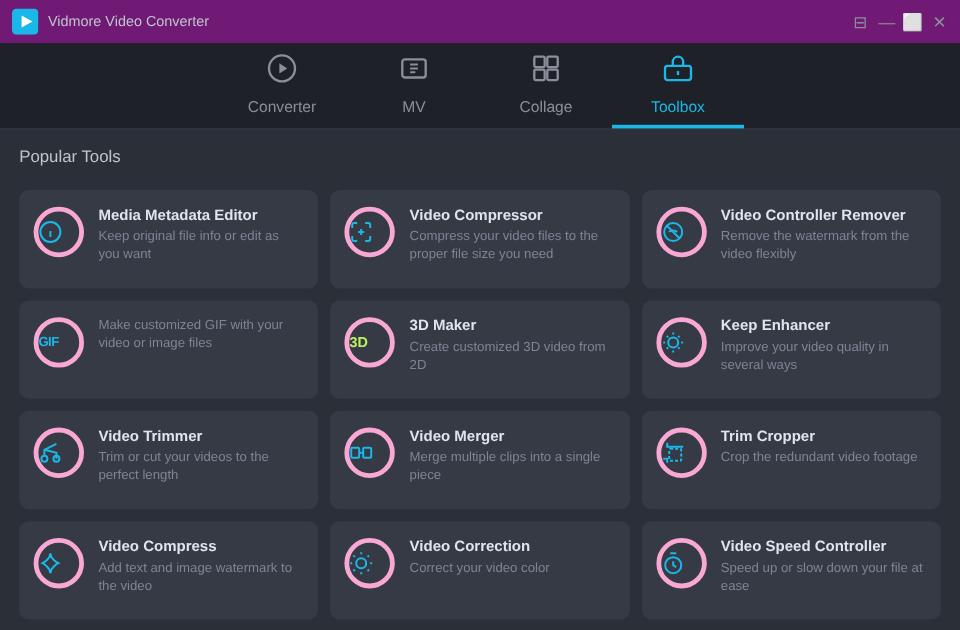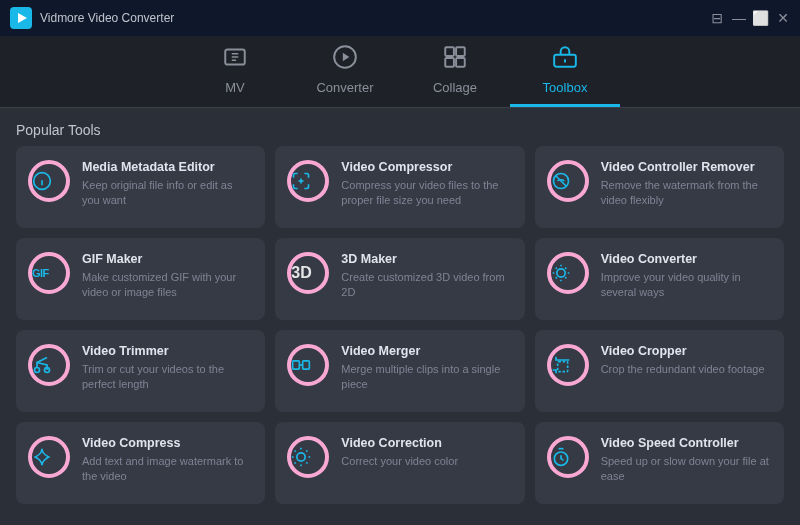--- a/index.html
+++ b/index.html
@@ -7,21 +7,21 @@
       width: 800px;
       height: 525px;
       background: #2b2f38;
       font-family: 'Segoe UI', Arial, sans-serif;
       color: #fff;
       overflow: hidden;
     }
     
     #titlebar {
       height: 36px;
-      background: #0f172a;
+      background: #701a75;
       display: flex;
       justify-content: space-between;
       padding: 0 10px;
       -webkit-user-select: none;
     }
     #titlebar-left {
       display: flex;
       align-items: center;
       gap: 8px;
     }
@@ -83,21 +83,21 @@
     
     #main {
       padding: 14px 16px 10px 16px;
       height: calc(525px - 36px - 72px);
       overflow-y: auto;
     }
     #section-title {
       font-size: 14px;
       color: #c0c4cc;
       font-weight: 500;
-      margin-bottom: 8px;
+      margin-bottom: 20px;
     }
     #tools-grid {
       display: grid;
       grid-template-columns: repeat(3, 1fr);
       gap: 10px;
     }
     .tool-card {
       background: #353a45;
       border-radius: 8px;
       padding: 14px 14px 14px 12px;
@@ -154,31 +154,31 @@
     <span class="title-btn">—</span>
     <span class="title-btn">⬜</span>
     <span class="title-btn">✕</span>
   </div>
 </div>
 
 <div id="navbar">
 
 <div class="nav-tab">
     <span class="nav-tab-icon"><svg viewBox="0 0 24 24" width="26" height="26" fill="none" stroke="currentColor" stroke-width="1.8">
+          <circle cx="12" cy="12" r="10"></circle>
+          <polygon points="10,8 16,12 10,16" fill="currentColor" stroke="none"></polygon>
+        </svg></span>
+    <span>Converter</span>
+  </div>
+    <div class="nav-tab">
+    <span class="nav-tab-icon"><svg viewBox="0 0 24 24" width="26" height="26" fill="none" stroke="currentColor" stroke-width="1.8">
           <rect x="3" y="5" width="18" height="14" rx="2"></rect>
           <path d="M9 9h6M9 12h6M9 15h4" stroke="currentColor" stroke-width="1.5"></path>
         </svg></span>
     <span>MV</span>
-  </div>
-    <div class="nav-tab">
-    <span class="nav-tab-icon"><svg viewBox="0 0 24 24" width="26" height="26" fill="none" stroke="currentColor" stroke-width="1.8">
-          <circle cx="12" cy="12" r="10"></circle>
-          <polygon points="10,8 16,12 10,16" fill="currentColor" stroke="none"></polygon>
-        </svg></span>
-    <span>Converter</span>
   </div>
     <div class="nav-tab">
     <span class="nav-tab-icon"><svg viewBox="0 0 24 24" width="26" height="26" fill="none" stroke="currentColor" stroke-width="1.8">
           <rect x="3" y="3" width="8" height="8" rx="1"></rect>
           <rect x="13" y="3" width="8" height="8" rx="1"></rect>
           <rect x="3" y="13" width="8" height="8" rx="1"></rect>
           <rect x="13" y="13" width="8" height="8" rx="1"></rect>
         </svg></span>
     <span>Collage</span>
   </div>
@@ -236,42 +236,41 @@
         <div class="tool-text">
           <div class="tool-name">Video Controller Remover</div>
           <div class="tool-desc">Remove the watermark from the video flexibly</div>
         </div>
       </div>
       <div class="tool-card">
         <div class="tool-icon-wrap">
           <span style="font-size:11px;font-weight:bold;color:#1ab8e8;letter-spacing:-0.5px;">GIF</span>
         </div>
         <div class="tool-text">
-          <div class="tool-name">GIF Maker</div>
           <div class="tool-desc">Make customized GIF with your video or image files</div>
         </div>
       </div>
       <div class="tool-card">
         <div class="tool-icon-wrap">
-          <span style="font-size:16px;font-weight:bold;color:#e5e5e5;">3D</span>
+          <span style="font-size:12px;font-weight:bold;color:#bef264;">3D</span>
         </div>
         <div class="tool-text">
           <div class="tool-name">3D Maker</div>
           <div class="tool-desc">Create customized 3D video from 2D</div>
         </div>
       </div>
       <div class="tool-card">
         <div class="tool-icon-wrap">
           <svg viewBox="0 0 24 24" width="20" height="20" fill="none" stroke="#1ab8e8" stroke-width="2">
             <circle cx="12" cy="12" r="5"></circle>
             <path d="M2 12h2M20 12h2M12 2v2M12 20v2M5.6 5.6l1.4 1.4M17 17l1.4 1.4M5.6 18.4l1.4-1.4M17 7l1.4-1.4"></path>
           </svg>
         </div>
         <div class="tool-text">
-          <div class="tool-name">Video Converter</div>
+          <div class="tool-name">Keep Enhancer</div>
           <div class="tool-desc">Improve your video quality in several ways</div>
         </div>
       </div>
       <div class="tool-card">
         <div class="tool-icon-wrap">
           <svg viewBox="0 0 24 24" width="20" height="20" fill="none" stroke="#1ab8e8" stroke-width="2">
             <circle cx="6" cy="18" r="3"></circle>
             <circle cx="18" cy="18" r="3"></circle>
             <path d="M6 15V9l12-6"></path>
             <path d="M6 9l12 3v6"></path>
@@ -297,21 +296,21 @@
       </div>
       <div class="tool-card">
         <div class="tool-icon-wrap">
           <svg viewBox="0 0 24 24" width="20" height="20" fill="none" stroke="#1ab8e8" stroke-width="2">
             <polyline points="6 2 6 6 22 6"></polyline>
             <polyline points="2 18 6 18 6 22"></polyline>
             <rect x="8" y="8" width="12" height="12" rx="1" stroke-dasharray="3 2"></rect>
           </svg>
         </div>
         <div class="tool-text">
-          <div class="tool-name">Video Cropper</div>
+          <div class="tool-name">Trim Cropper</div>
           <div class="tool-desc">Crop the redundant video footage</div>
         </div>
       </div>
       <div class="tool-card">
         <div class="tool-icon-wrap">
           <svg viewBox="0 0 24 24" width="20" height="20" fill="none" stroke="#1ab8e8" stroke-width="2">
             <path d="M12 2c0 6-8 10-8 10s8 4 8 10c0-6 8-10 8-10S12 8 12 2z"></path>
           </svg>
         </div>
         <div class="tool-text">

